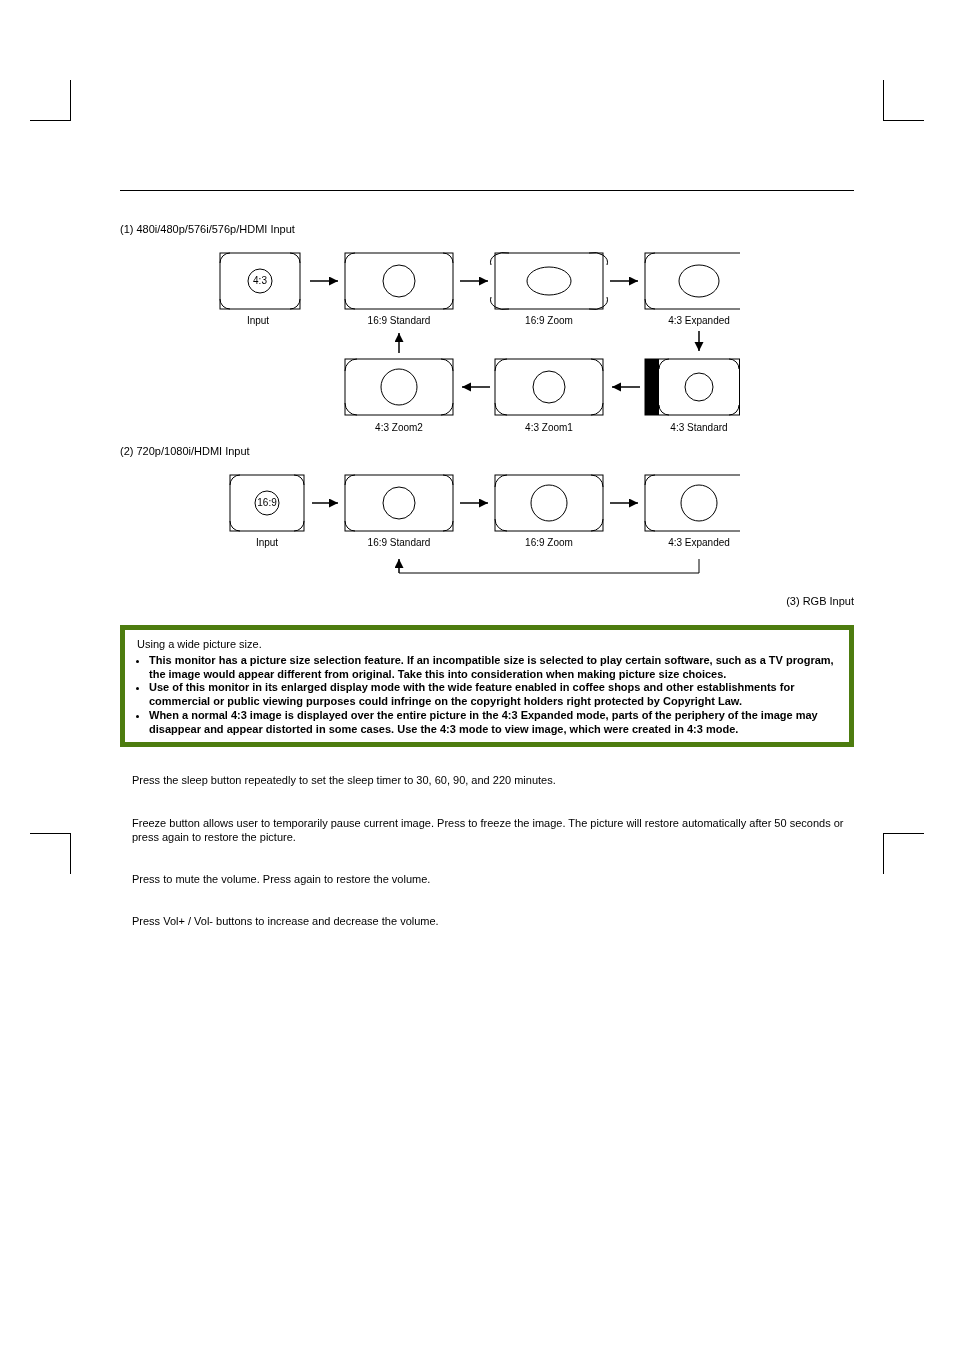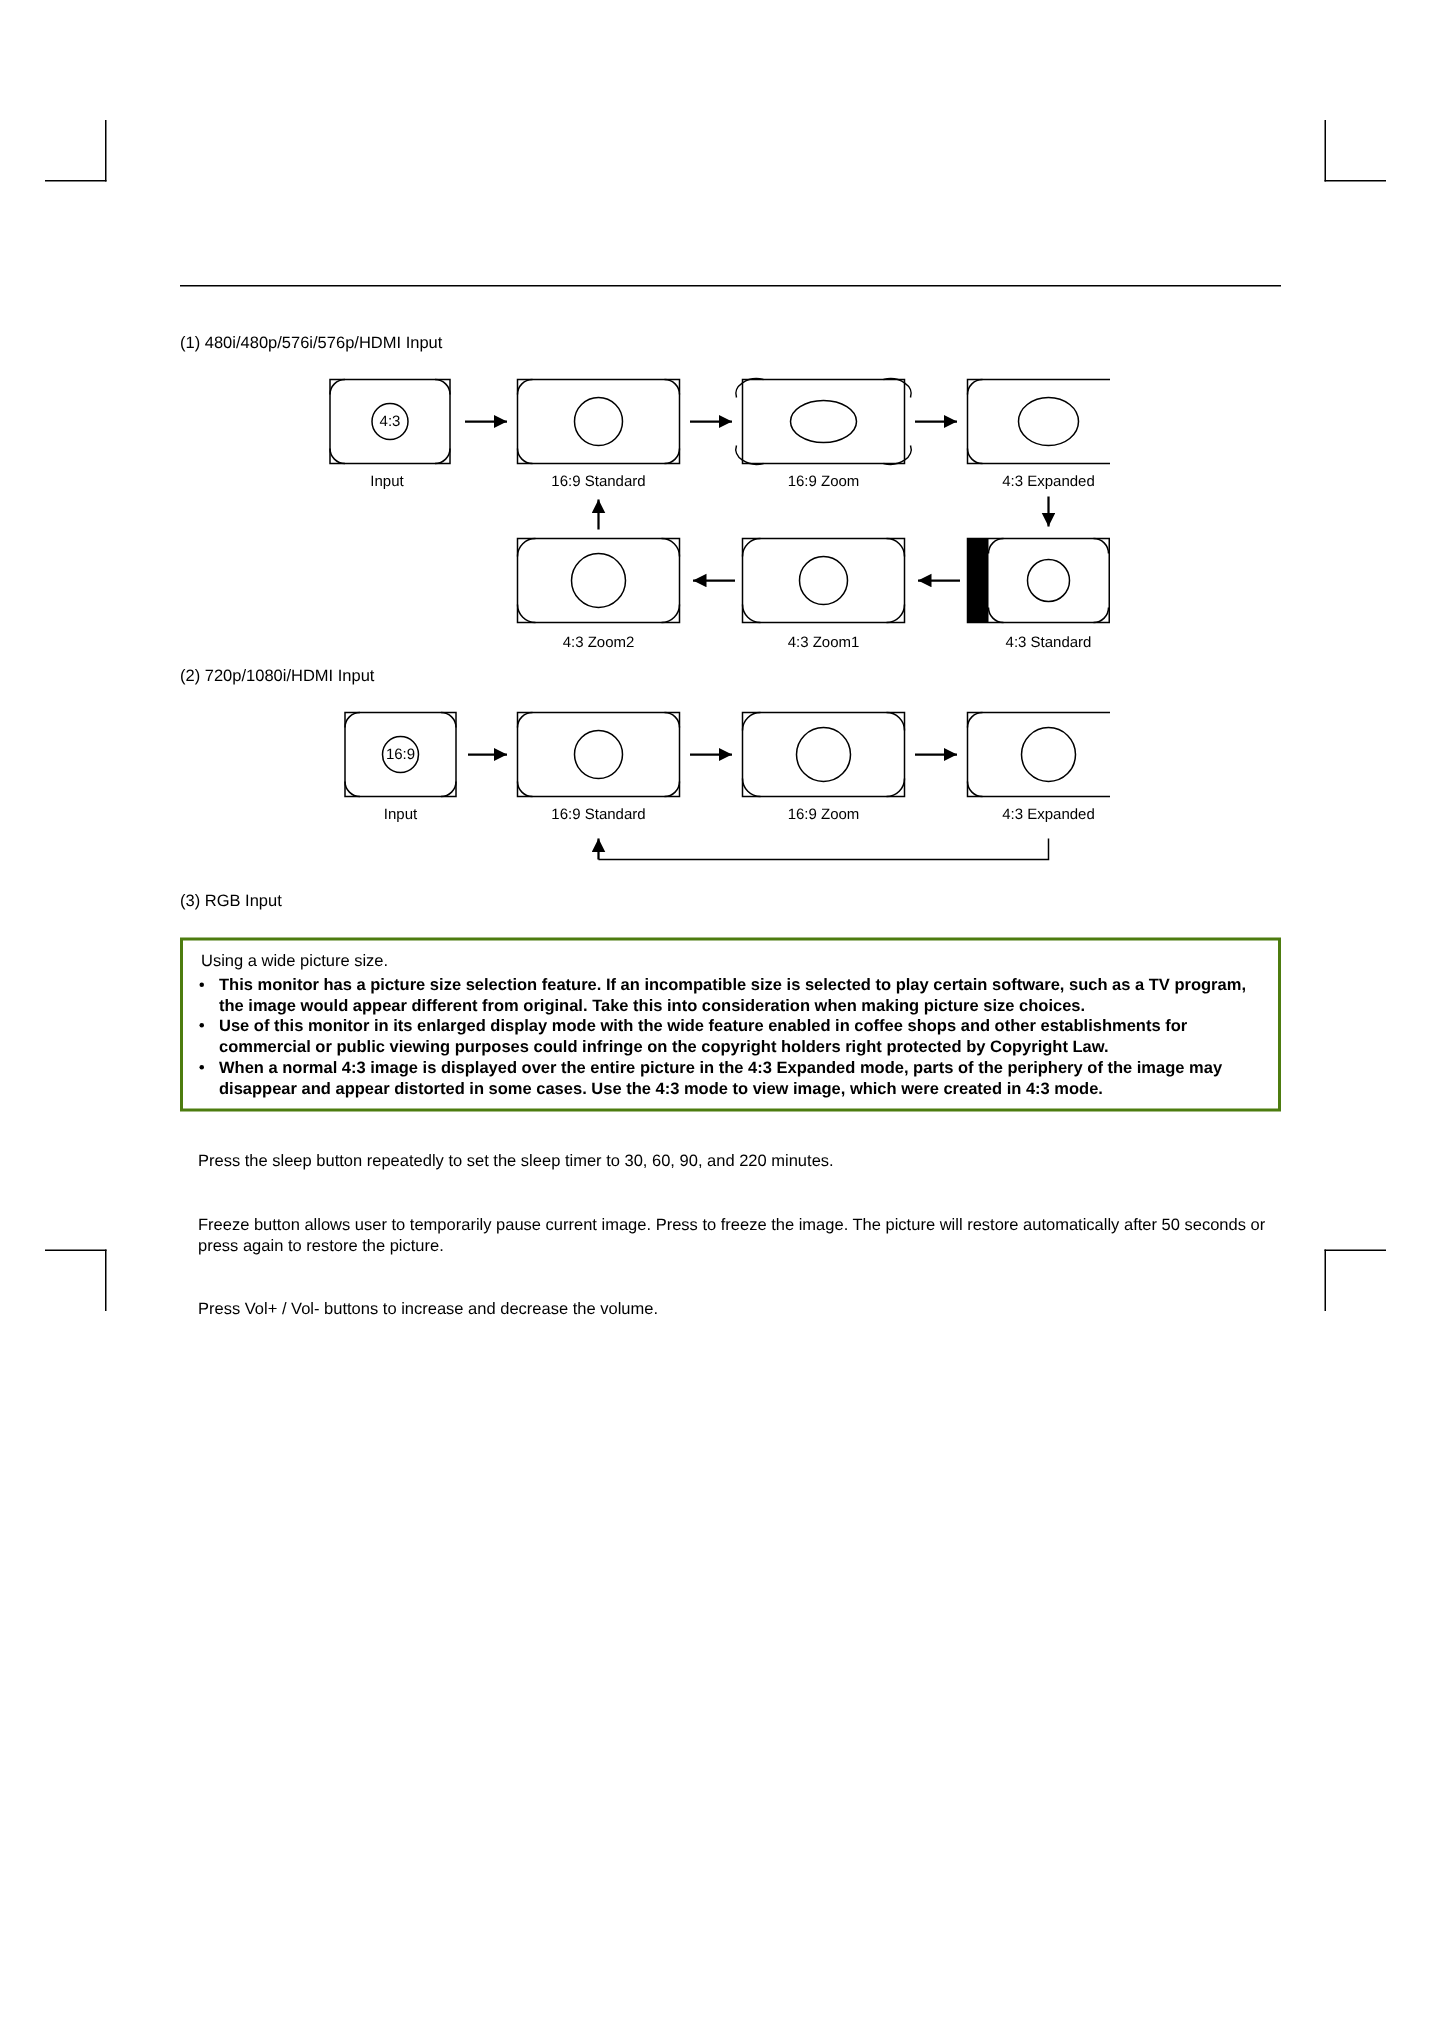--- a/index.html
+++ b/index.html
@@ -38,27 +38,28 @@
   .heading {
     font-size: 11px;
     margin: 4px 0 6px 0;
   }
   .diagram {
     margin: 0 0 4px 0;
   }
   .diagram svg { display: block; }
   .section3 {
     margin-top: 6px;
+    text-align: right;
   }
   .indent {
     margin-left: 12px;
     margin-top: 4px;
   }
   .note-box {
-    border: 2px solid #4d7c0f;
+    border: 5px solid #4d7c0f;
     padding: 8px 6px 6px 6px;
     margin-top: 18px;
     margin-bottom: 26px;
     line-height: 1.25;
   }
   .note-box .title {
     margin-left: 6px;
   }
   .note-box ul {
     margin: 2px 0 0 0;
@@ -255,15 +256,16 @@
       <div class="title">Using a wide picture size.</div>
       <ul>
         <li>This monitor has a picture size selection feature. If an incompatible size is selected to play certain software, such as a TV program, the image would appear different from original. Take this into consideration when making picture size choices.</li>
         <li>Use of this monitor in its enlarged display mode with the wide feature enabled in coffee shops and other establishments for commercial or public viewing purposes could infringe on the copyright holders right protected by Copyright Law.</li>
         <li>When a normal 4:3 image is displayed over the entire picture in the 4:3 Expanded mode, parts of the periphery of the image may disappear and appear distorted in some cases. Use the 4:3 mode to view image, which were created in 4:3 mode.</li>
       </ul>
     </div>
 
     <div class="para">Press the sleep button repeatedly to set the sleep timer to 30, 60, 90, and 220 minutes.</div>
     <div class="para">Freeze button allows user to temporarily pause current image. Press to freeze the image. The picture will restore automatically after 50 seconds or press again to restore the picture.</div>
+    <div class="para">Press to mute the volume. Press again to restore the volume.</div>
     <div class="para">Press Vol+ / Vol- buttons to increase and decrease the volume.</div>
   </div>
 </div>
 
 </body></html>

